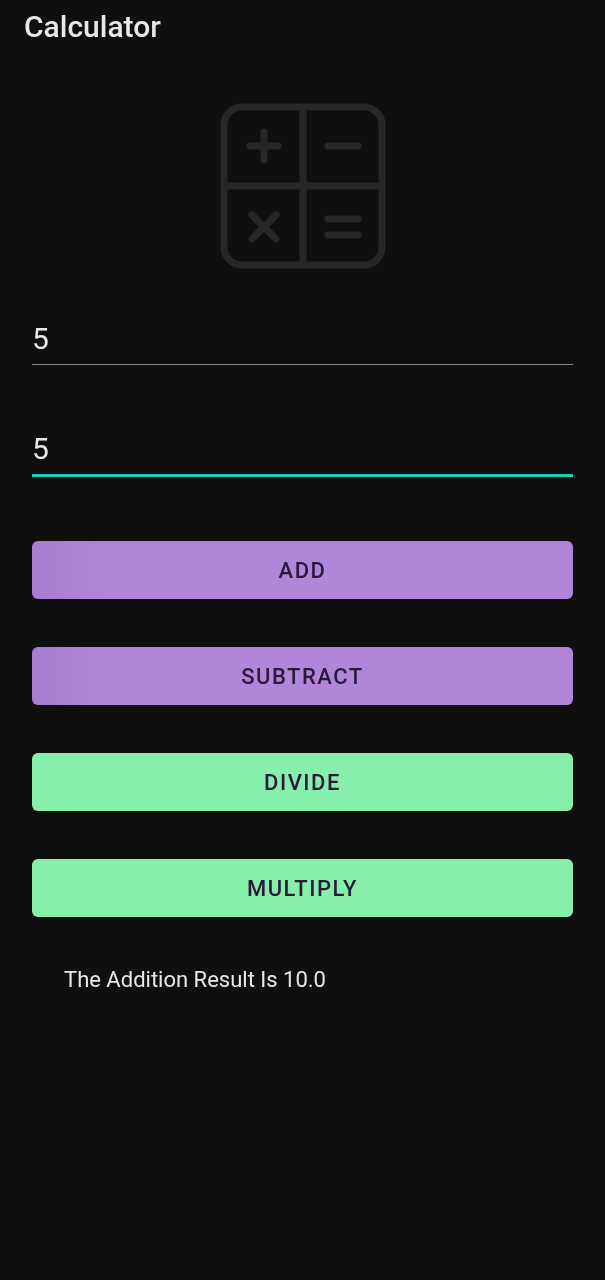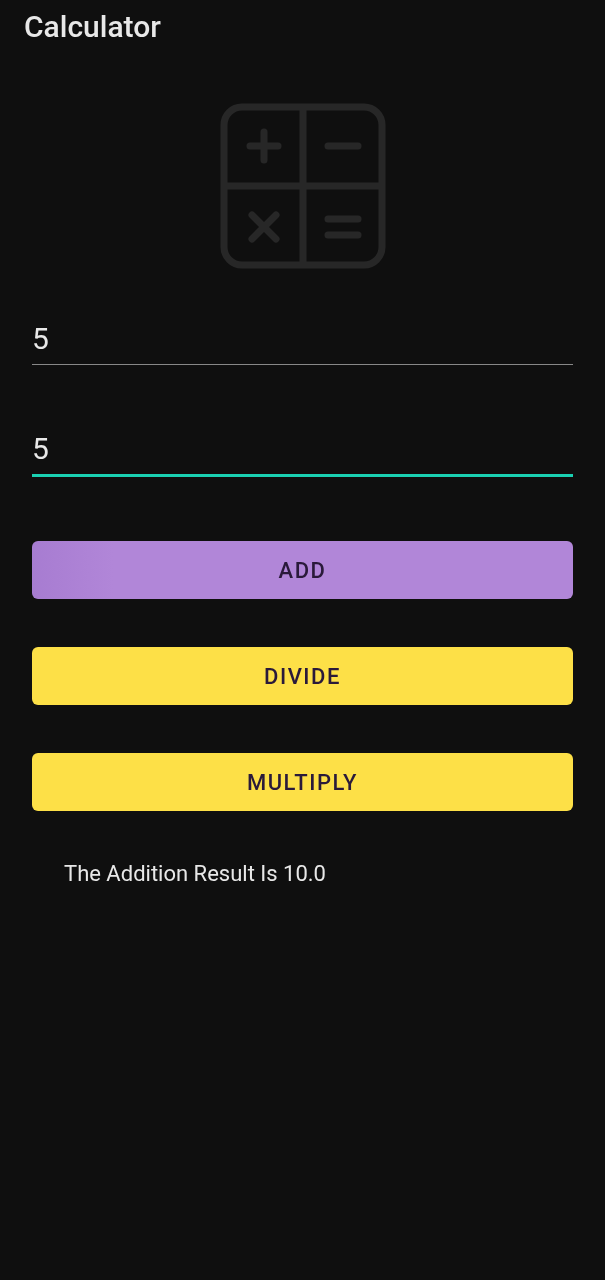--- a/index.html
+++ b/index.html
@@ -69,21 +69,21 @@
       font-weight: 500;
       letter-spacing: 1.5px;
       color: #2a1a3a;
       cursor: pointer;
       font-family: inherit;
     }
     .btn-gradient {
       background: linear-gradient(to right, #a77cd1 0%, #b186d8 15%, #b186d8 100%);
     }
     .btn-solid {
-      background-color: #fde047;
+      background-color: #86efac;
     }
     .result {
       margin-top: 50px;
       font-size: 22px;
       color: #e8e8e8;
       margin-left: 32px;
     }
   </style>
 </head>
 <body>
@@ -106,18 +106,19 @@
       <line x1="110" y1="118" x2="140" y2="118" stroke="#888" stroke-width="7" stroke-linecap="round"></line>
       <line x1="110" y1="134" x2="140" y2="134" stroke="#888" stroke-width="7" stroke-linecap="round"></line>
     </svg>
   </div>
 
   <input type="text" class="input-field" value="5" style="">
   <input type="text" class="input-field focused" value="5" style="">
 
   <div class="button-container">
     <button class="btn btn-gradient">ADD</button>
+    <button class="btn btn-gradient">SUBTRACT</button>
     <button class="btn btn-solid">DIVIDE</button>
     <button class="btn btn-solid">MULTIPLY</button>
   </div>
 
   <div class="result">The Addition Result Is 10.0</div>
 </div>
 
 </body></html>

